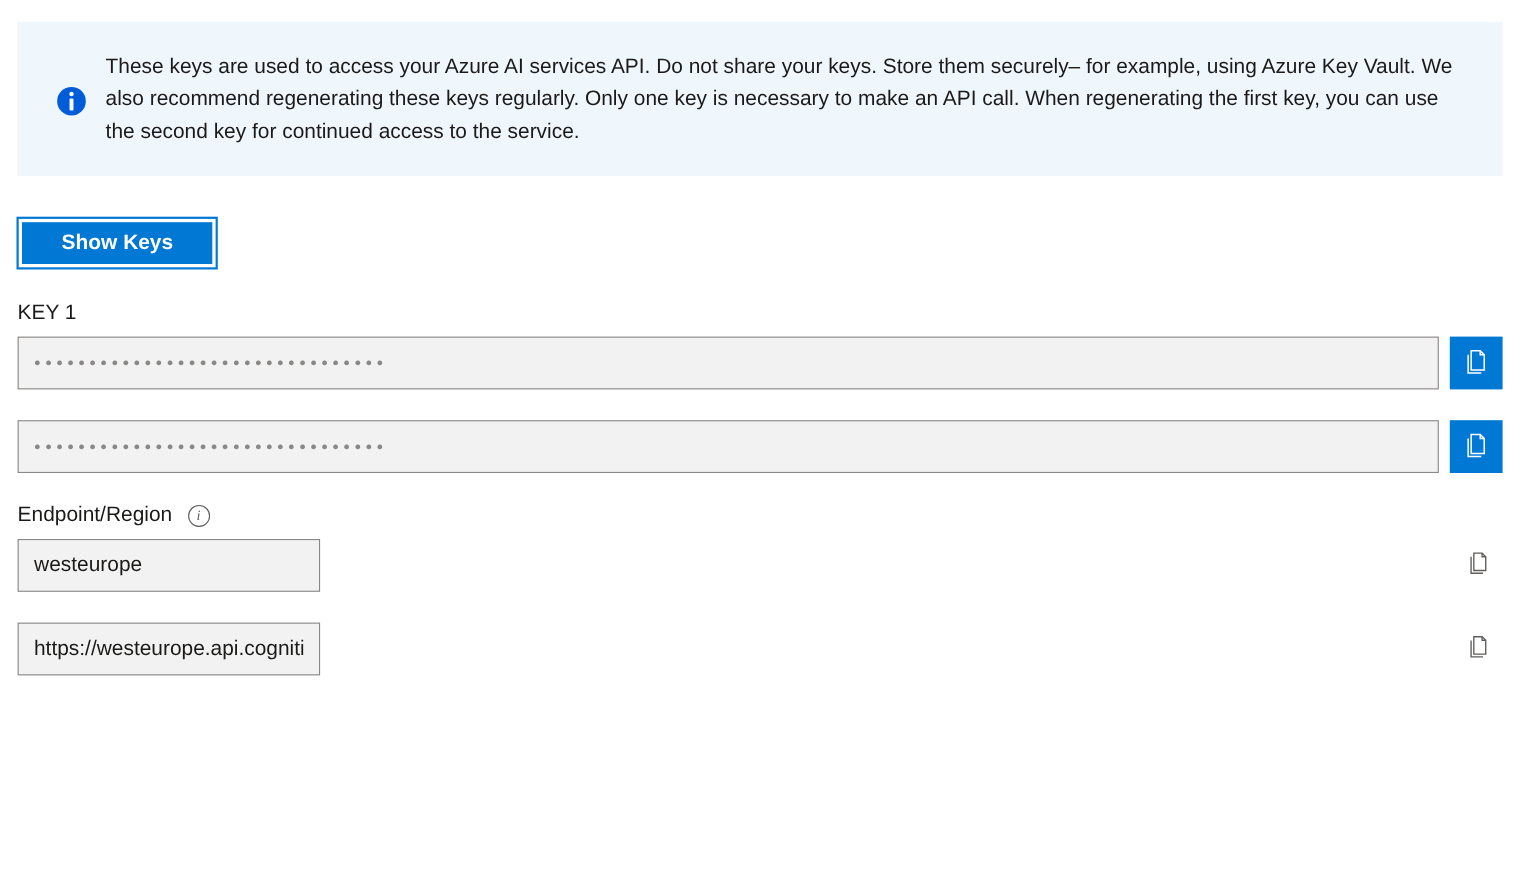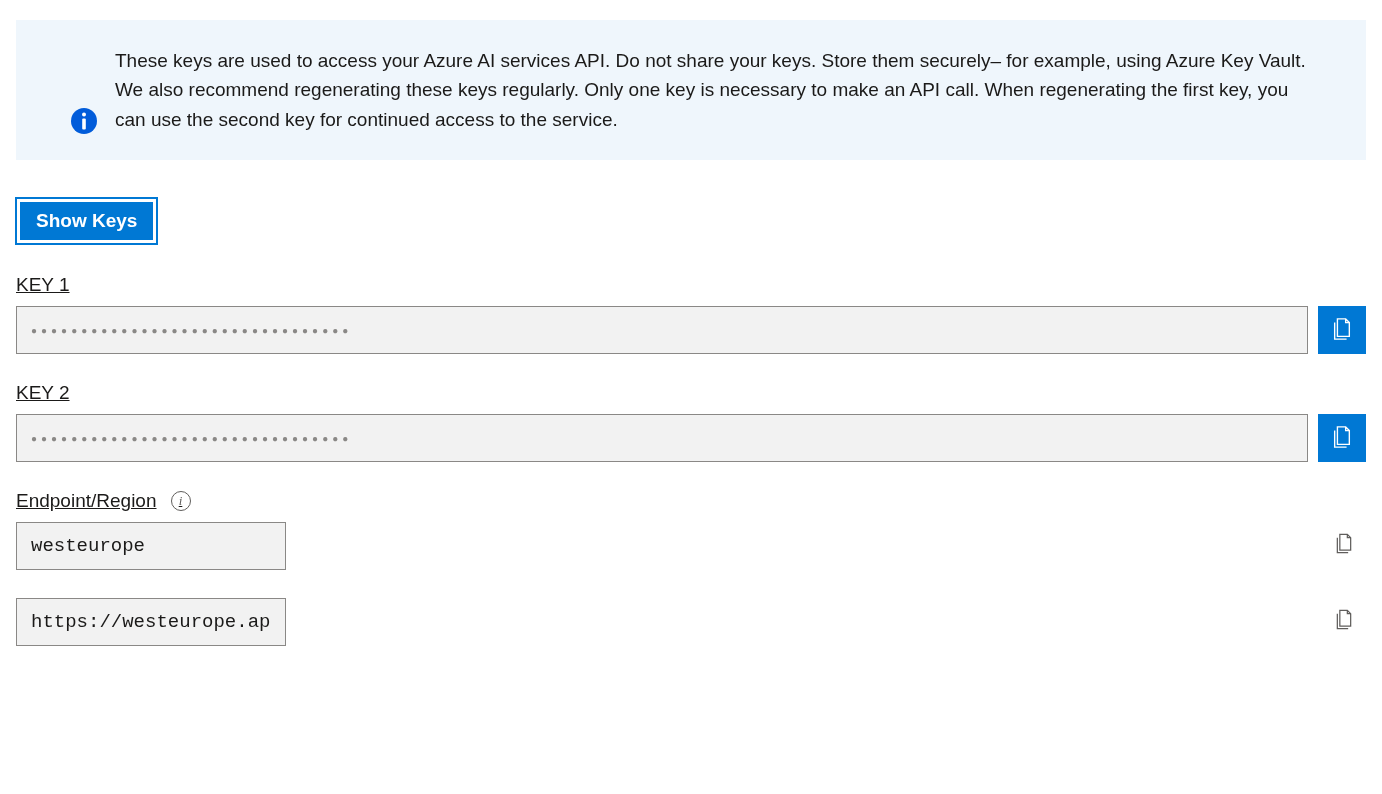--- a/index.html
+++ b/index.html
@@ -9,23 +9,23 @@
     }
     body {
       font-family: "Segoe UI", -apple-system, BlinkMacSystemFont, sans-serif;
       background: #ffffff;
       padding: 20px 16px;
       font-size: 15px;
       color: #1b1a19;
     }
     .info-banner {
       background: #eff6fc;
-      padding: 26px 55px;
-      display: flex;
-      align-items: flex-end;
+      padding: 26px 36px;
+      display: flex;
+      align-items: center;
       gap: 18px;
       margin-bottom: 42px;
     }
     .info-icon-wrapper {
       flex-shrink: 0;
       width: 26px;
       height: 26px;
       border-radius: 50%;
       background: #015cda;
       display: flex;
@@ -42,39 +42,38 @@
       font-size: 19px;
       line-height: 1.55;
       color: #1b1a19;
     }
     .show-keys-btn {
       background: #0078d4;
       color: #ffffff;
       border: none;
       font-size: 19px;
       font-weight: 600;
-      padding: 8px 16px;
+      padding: 8px 36px;
       cursor: pointer;
       font-family: inherit;
       outline: 2px solid #0078d4;
       outline-offset: 3px;
       margin-bottom: 34px;
       margin-left: 4px;
     }
     .field-group {
       margin-bottom: 28px;
     }
     .field-label {
       font-size: 19px;
       color: #1b1a19;
       margin-bottom: 10px;
       display: flex;
       align-items: center;
       gap: 14px;
-      text-decoration: underline;
     }
     .label-info-icon {
       width: 20px;
       height: 20px;
       border: 1.5px solid #605e5c;
       border-radius: 50%;
       display: inline-flex;
       align-items: center;
       justify-content: center;
       font-size: 13px;
@@ -134,21 +133,20 @@
     .copy-inline svg {
       width: 20px;
       height: 24px;
       fill: none;
       stroke: #605e5c;
       stroke-width: 1.5;
     }
     .full-width-field {
       width: 100%;
       position: relative;
-      font-family: Liberation Mono, monospace;
     }
   </style>
 </head>
 <body>
 
 
 
 <div class="info-banner">
   <div class="info-icon-wrapper">
     <svg viewBox="0 0 8 18">
@@ -169,21 +167,20 @@
       <span>
         <svg viewBox="0 0 24 28">
             <path d="M7 3 h9 l4 4 v15 h-13 z M16 3 v4 h4 M4 7 v18 h13"></path>
           </svg>
       </span>
     </button>
   </div>
 </div>
 
 <div class="field-group">
-  <div class="field-label">KEY 2</div>
   <div class="field-row">
     <input type="text" class="field-input dotted" readonly="" value="●●●●●●●●●●●●●●●●●●●●●●●●●●●●●●●●" style="">
     <button class="copy-btn">
       <span>
         <svg viewBox="0 0 24 28">
             <path d="M7 3 h9 l4 4 v15 h-13 z M16 3 v4 h4 M4 7 v18 h13"></path>
           </svg>
       </span>
     </button>
   </div>

